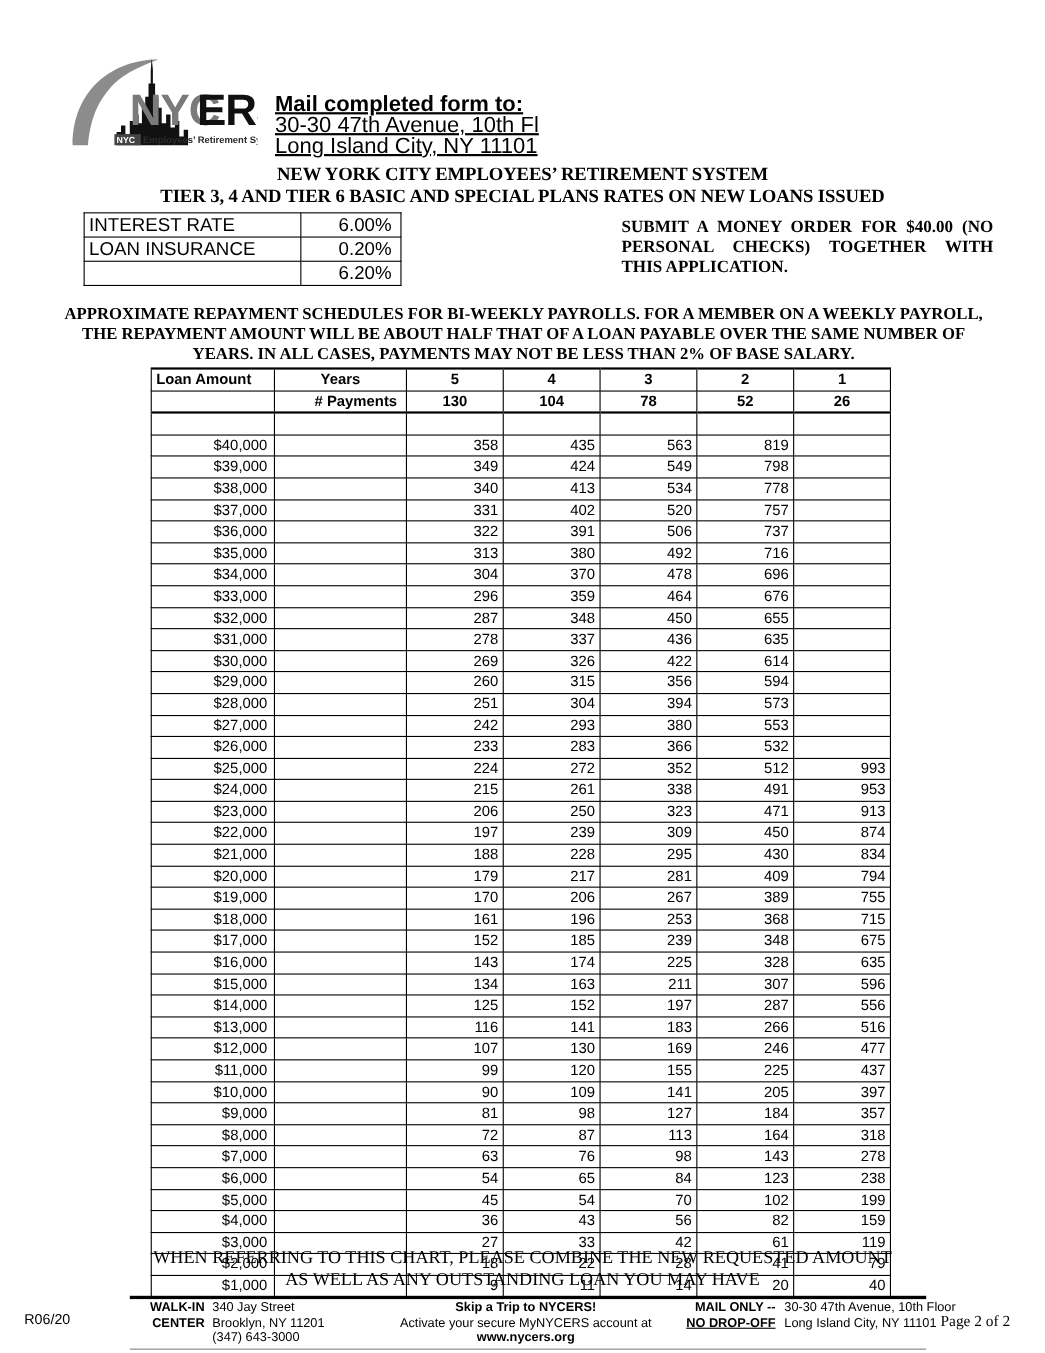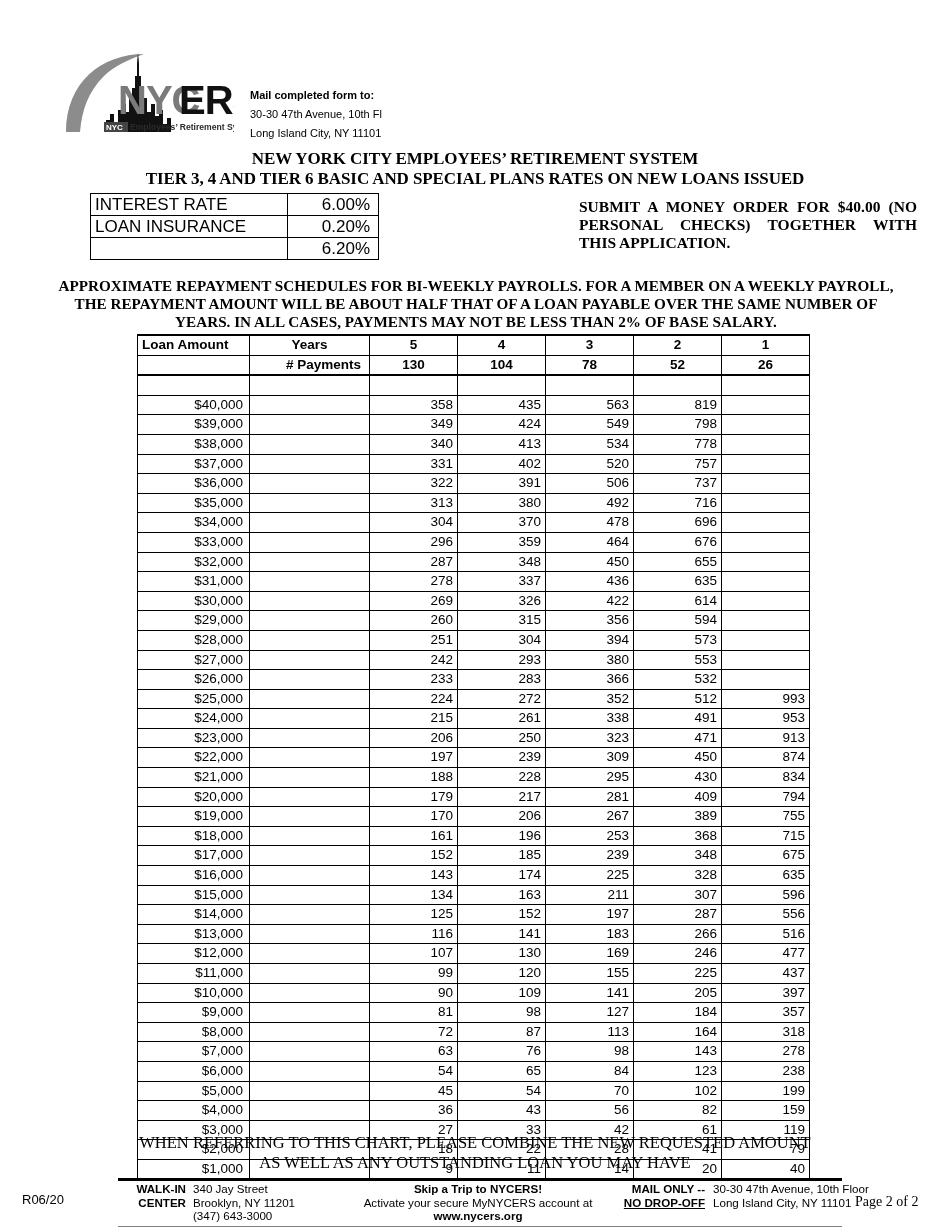--- a/index.html
+++ b/index.html
@@ -33,43 +33,43 @@
     height: 88px;
     flex: 0 0 176px;
     position: relative;
   }
   #nycers-logo svg { display: block; }
 
   #mail-to-block {
     margin-left: 16px;
     padding-top: 34px;
     font-family: "Liberation Sans", sans-serif;
-    font-size: 11px;
+    font-size: 20px;
     line-height: 19px;
+    text-decoration: underline;
   }
   #mail-to-block .bold { font-weight: bold; }
 
   #title-block {
     text-align: center;
     margin-top: 6px;
     font-family: "Liberation Serif", serif;
     font-weight: bold;
     font-size: 17px;
     line-height: 20px;
     letter-spacing: -0.1px;
   }
 
   
   #rates-row {
     position: absolute;
     left: 0;
     top: 193px;
     width: 934px;
     height: 70px;
-    margin-left: 14px;
   }
   #rates-table {
     position: absolute;
     left: 76px;
     top: 0;
     border-collapse: collapse;
     font-family: "Liberation Sans", sans-serif;
     font-size: 17px;
   }
   #rates-table td {

